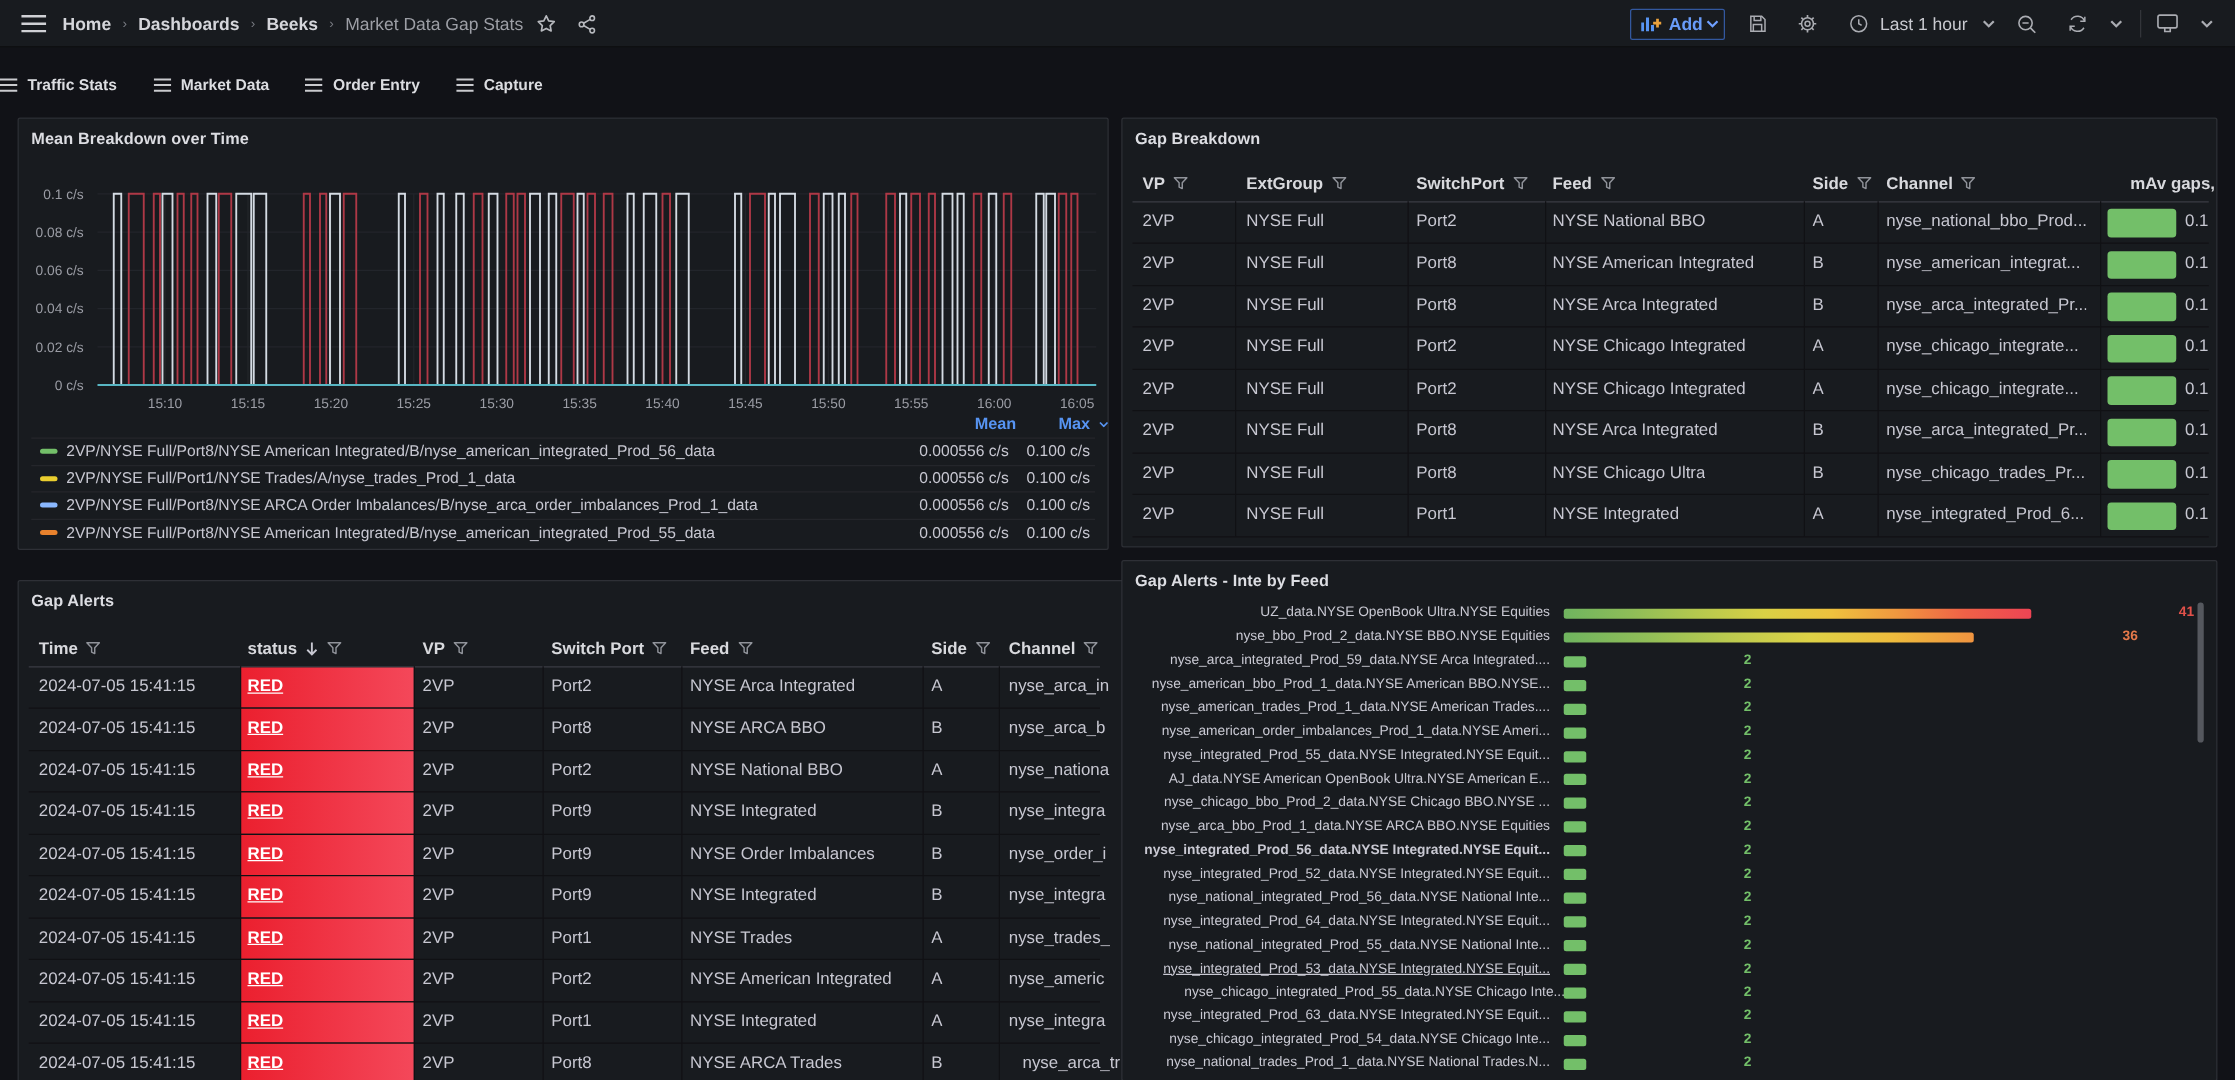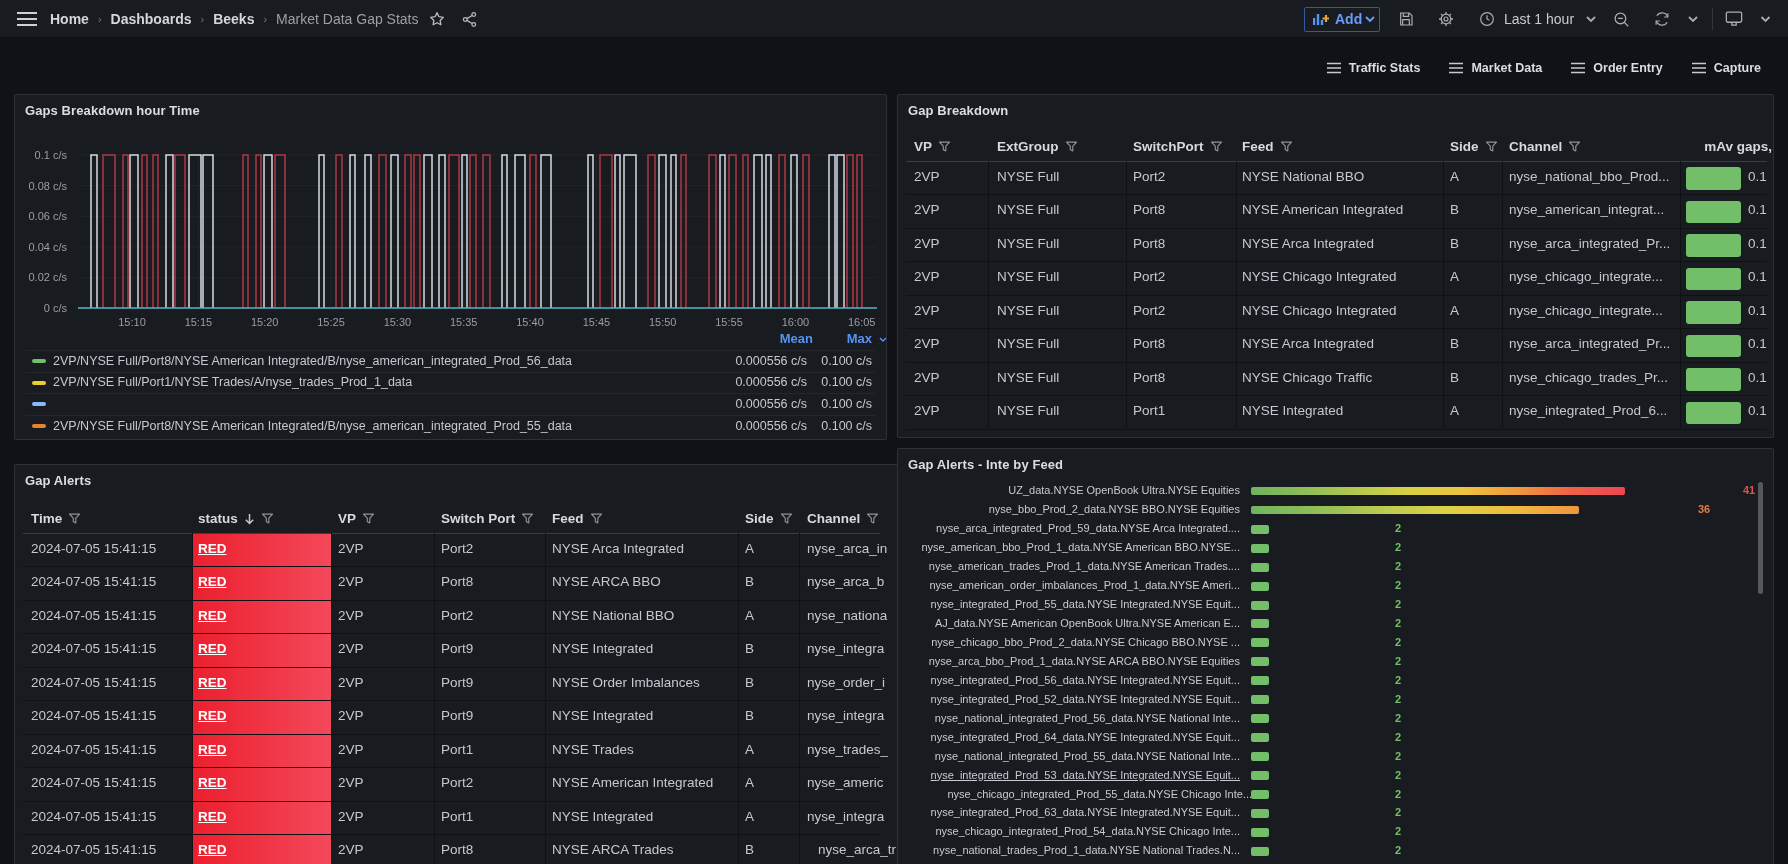--- a/index.html
+++ b/index.html
@@ -101,21 +101,21 @@
  <div class="abs" style="left:1712px;top:8px;width:1px;height:22px;background:#33353a;"></div>
  <svg class="abs" style="left:1725px;top:11px" width="18" height="16" viewBox="0 0 24 22" fill="none" stroke="#aaacb2" stroke-width="1.8">
         <rect x="1.5" y="1.5" width="21" height="14" rx="2"></rect>
         <path d="M9 15.5v4h6v-4" stroke-width="1.8"></path>
       </svg>
  <svg class="abs" style="left:1760px;top:16px" width="11" height="7" viewBox="0 0 10 7">
         <path d="M1 1l4 4 4-4" fill="none" stroke="#aaacb2" stroke-width="1.8"></path>
       </svg>
 </div>
 
-<div class="abs" style="left:0;top:56px;width:1788px;height:24px;display:flex;justify-content:flex-end;align-items:center;gap:29px;padding-right:27px;">
+<div class="abs" style="left:0;top:56px;width:1788px;height:24px;display:flex;align-items:center;gap:29px;padding-right:27px;">
   <div class="sublink">
         <svg width="14" height="12" viewBox="0 0 14 12">
           <path d="M0 1.5h14M0 6h14M0 10.5h14" stroke="#c9cace" stroke-width="1.6"></path>
         </svg>
         <span>Traffic Stats</span>
       </div>
   <div class="sublink">
         <svg width="14" height="12" viewBox="0 0 14 12">
           <path d="M0 1.5h14M0 6h14M0 10.5h14" stroke="#c9cace" stroke-width="1.6"></path>
         </svg>
@@ -129,21 +129,21 @@
       </div>
   <div class="sublink">
         <svg width="14" height="12" viewBox="0 0 14 12">
           <path d="M0 1.5h14M0 6h14M0 10.5h14" stroke="#c9cace" stroke-width="1.6"></path>
         </svg>
         <span>Capture</span>
       </div>
 </div>
 
 <div class="panel" style="left:14px;top:94px;width:873px;height:346px;">
- <div class="ptitle">Gaps Breakdown hour Time</div>
+ <div class="ptitle">Mean Breakdown over Time</div>
  <svg class="abs" style="left:0;top:0" width="871" height="234" viewBox="0 0 871 234">
   <path d="M117 60V213" stroke="#22252b" stroke-width="1"></path>
         <path d="M183.4 60V213" stroke="#22252b" stroke-width="1"></path>
         <path d="M249.7 60V213" stroke="#22252b" stroke-width="1"></path>
         <path d="M316 60V213" stroke="#22252b" stroke-width="1"></path>
         <path d="M382.4 60V213" stroke="#22252b" stroke-width="1"></path>
         <path d="M448.7 60V213" stroke="#22252b" stroke-width="1"></path>
         <path d="M515 60V213" stroke="#22252b" stroke-width="1"></path>
         <path d="M581.4 60V213" stroke="#22252b" stroke-width="1"></path>
         <path d="M647.7 60V213" stroke="#22252b" stroke-width="1"></path>
@@ -238,20 +238,21 @@
       <div class="lgrow" style="left:38px;top:258.5px;">2VP/NYSE Full/Port8/NYSE American Integrated/B/nyse_american_integrated_Prod_56_data</div>
       <div class="lgval" style="left:706px;top:258.5px;width:86px;">0.000556 c/s</div>
       <div class="lgval" style="left:797px;top:258.5px;width:60px;">0.100 c/s</div>
       <div class="abs rowline" style="left:10px;top:276.7px;width:851px;background:#24262b;"></div>
       <div class="dash" style="left:17px;top:285.7px;background:#eace2f;"></div>
       <div class="lgrow" style="left:38px;top:280.2px;">2VP/NYSE Full/Port1/NYSE Trades/A/nyse_trades_Prod_1_data</div>
       <div class="lgval" style="left:706px;top:280.2px;width:86px;">0.000556 c/s</div>
       <div class="lgval" style="left:797px;top:280.2px;width:60px;">0.100 c/s</div>
       <div class="abs rowline" style="left:10px;top:298.4px;width:851px;background:#24262b;"></div>
       <div class="dash" style="left:17px;top:307.4px;background:#8ab8ff;"></div>
+      <div class="lgrow" style="left:38px;top:301.9px;">2VP/NYSE Full/Port8/NYSE ARCA Order Imbalances/B/nyse_arca_order_imbalances_Prod_1_data</div>
       <div class="lgval" style="left:706px;top:301.9px;width:86px;">0.000556 c/s</div>
       <div class="lgval" style="left:797px;top:301.9px;width:60px;">0.100 c/s</div>
       <div class="abs rowline" style="left:10px;top:320.1px;width:851px;background:#24262b;"></div>
       <div class="dash" style="left:17px;top:329.1px;background:#e8822d;"></div>
       <div class="lgrow" style="left:38px;top:323.6px;">2VP/NYSE Full/Port8/NYSE American Integrated/B/nyse_american_integrated_Prod_55_data</div>
       <div class="lgval" style="left:706px;top:323.6px;width:86px;">0.000556 c/s</div>
       <div class="lgval" style="left:797px;top:323.6px;width:60px;">0.100 c/s</div>
 </div>
 
 <div class="panel" style="left:897px;top:94px;width:877px;height:344px;overflow:hidden;">
@@ -326,21 +327,21 @@
       <div class="td" style="left:235px;top:241.0px;">Port8</div>
       <div class="td" style="left:344px;top:241.0px;">NYSE Arca Integrated</div>
       <div class="td" style="left:552px;top:241.0px;">B</div>
       <div class="td" style="left:611px;top:241.0px;width:160px;">nyse_arca_integrated_Pr...</div>
       <div class="gbar" style="left:787.5px;top:239.5px;width:55.5px;height:22.5px;"></div>
       <div class="td" style="left:850px;top:241.0px;width:19px;">0.10</div>
       <div class="rowline" style="left:8px;top:266.5px;width:861px;"></div>
       <div class="td" style="left:16px;top:274.5px;">2VP</div>
       <div class="td" style="left:99px;top:274.5px;">NYSE Full</div>
       <div class="td" style="left:235px;top:274.5px;">Port8</div>
-      <div class="td" style="left:344px;top:274.5px;">NYSE Chicago Traffic</div>
+      <div class="td" style="left:344px;top:274.5px;">NYSE Chicago Ultra</div>
       <div class="td" style="left:552px;top:274.5px;">B</div>
       <div class="td" style="left:611px;top:274.5px;width:160px;">nyse_chicago_trades_Pr...</div>
       <div class="gbar" style="left:787.5px;top:273.0px;width:55.5px;height:22.5px;"></div>
       <div class="td" style="left:850px;top:274.5px;width:19px;">0.10</div>
       <div class="rowline" style="left:8px;top:300.0px;width:861px;"></div>
       <div class="td" style="left:16px;top:308.0px;">2VP</div>
       <div class="td" style="left:99px;top:308.0px;">NYSE Full</div>
       <div class="td" style="left:235px;top:308.0px;">Port1</div>
       <div class="td" style="left:344px;top:308.0px;">NYSE Integrated</div>
       <div class="td" style="left:552px;top:308.0px;">A</div>
@@ -511,21 +512,21 @@
       <div class="bval" style="left:497px;top:149.0px;color:#73bf69;">2</div>
       <div class="blabel" style="left:8px;top:167.9px;width:334px;">AJ_data.NYSE American OpenBook Ultra.NYSE American E...</div>
       <div class="abs" style="left:352.5px;top:170.4px;width:18.5px;height:9px;border-radius:2px;background:#73bf69;"></div>
       <div class="bval" style="left:497px;top:167.9px;color:#73bf69;">2</div>
       <div class="blabel" style="left:8px;top:186.9px;width:334px;">nyse_chicago_bbo_Prod_2_data.NYSE Chicago BBO.NYSE ...</div>
       <div class="abs" style="left:352.5px;top:189.4px;width:18.5px;height:9px;border-radius:2px;background:#73bf69;"></div>
       <div class="bval" style="left:497px;top:186.9px;color:#73bf69;">2</div>
       <div class="blabel" style="left:8px;top:205.8px;width:334px;">nyse_arca_bbo_Prod_1_data.NYSE ARCA BBO.NYSE Equities</div>
       <div class="abs" style="left:352.5px;top:208.3px;width:18.5px;height:9px;border-radius:2px;background:#73bf69;"></div>
       <div class="bval" style="left:497px;top:205.8px;color:#73bf69;">2</div>
-      <div class="blabel" style="left:8px;top:224.8px;width:334px;">nyse_integrated_Prod_56_data.NYSE Integrated.NYSE Equit...</div>
+      <div class="blabel" style="left:8px;top:224.8px;width:334px;font-weight:bold;">nyse_integrated_Prod_56_data.NYSE Integrated.NYSE Equit...</div>
       <div class="abs" style="left:352.5px;top:227.3px;width:18.5px;height:9px;border-radius:2px;background:#73bf69;"></div>
       <div class="bval" style="left:497px;top:224.8px;color:#73bf69;">2</div>
       <div class="blabel" style="left:8px;top:243.8px;width:334px;">nyse_integrated_Prod_52_data.NYSE Integrated.NYSE Equit...</div>
       <div class="abs" style="left:352.5px;top:246.2px;width:18.5px;height:9px;border-radius:2px;background:#73bf69;"></div>
       <div class="bval" style="left:497px;top:243.8px;color:#73bf69;">2</div>
       <div class="blabel" style="left:8px;top:262.7px;width:334px;">nyse_national_integrated_Prod_56_data.NYSE National Inte...</div>
       <div class="abs" style="left:352.5px;top:265.2px;width:18.5px;height:9px;border-radius:2px;background:#73bf69;"></div>
       <div class="bval" style="left:497px;top:262.7px;color:#73bf69;">2</div>
       <div class="blabel" style="left:8px;top:281.6px;width:334px;">nyse_integrated_Prod_64_data.NYSE Integrated.NYSE Equit...</div>
       <div class="abs" style="left:352.5px;top:284.1px;width:18.5px;height:9px;border-radius:2px;background:#73bf69;"></div>

